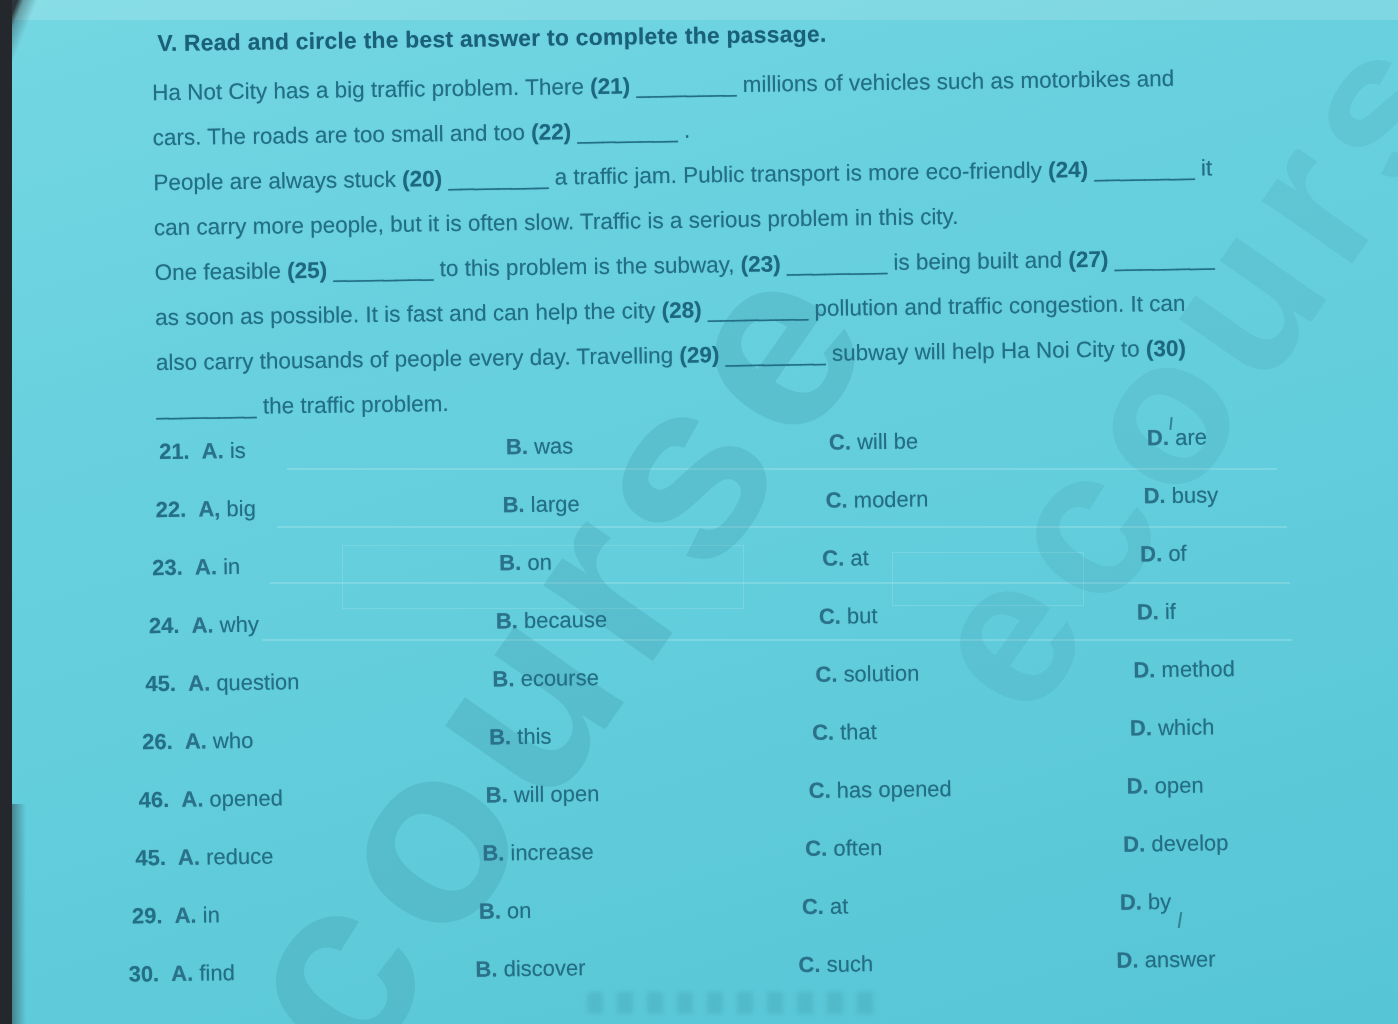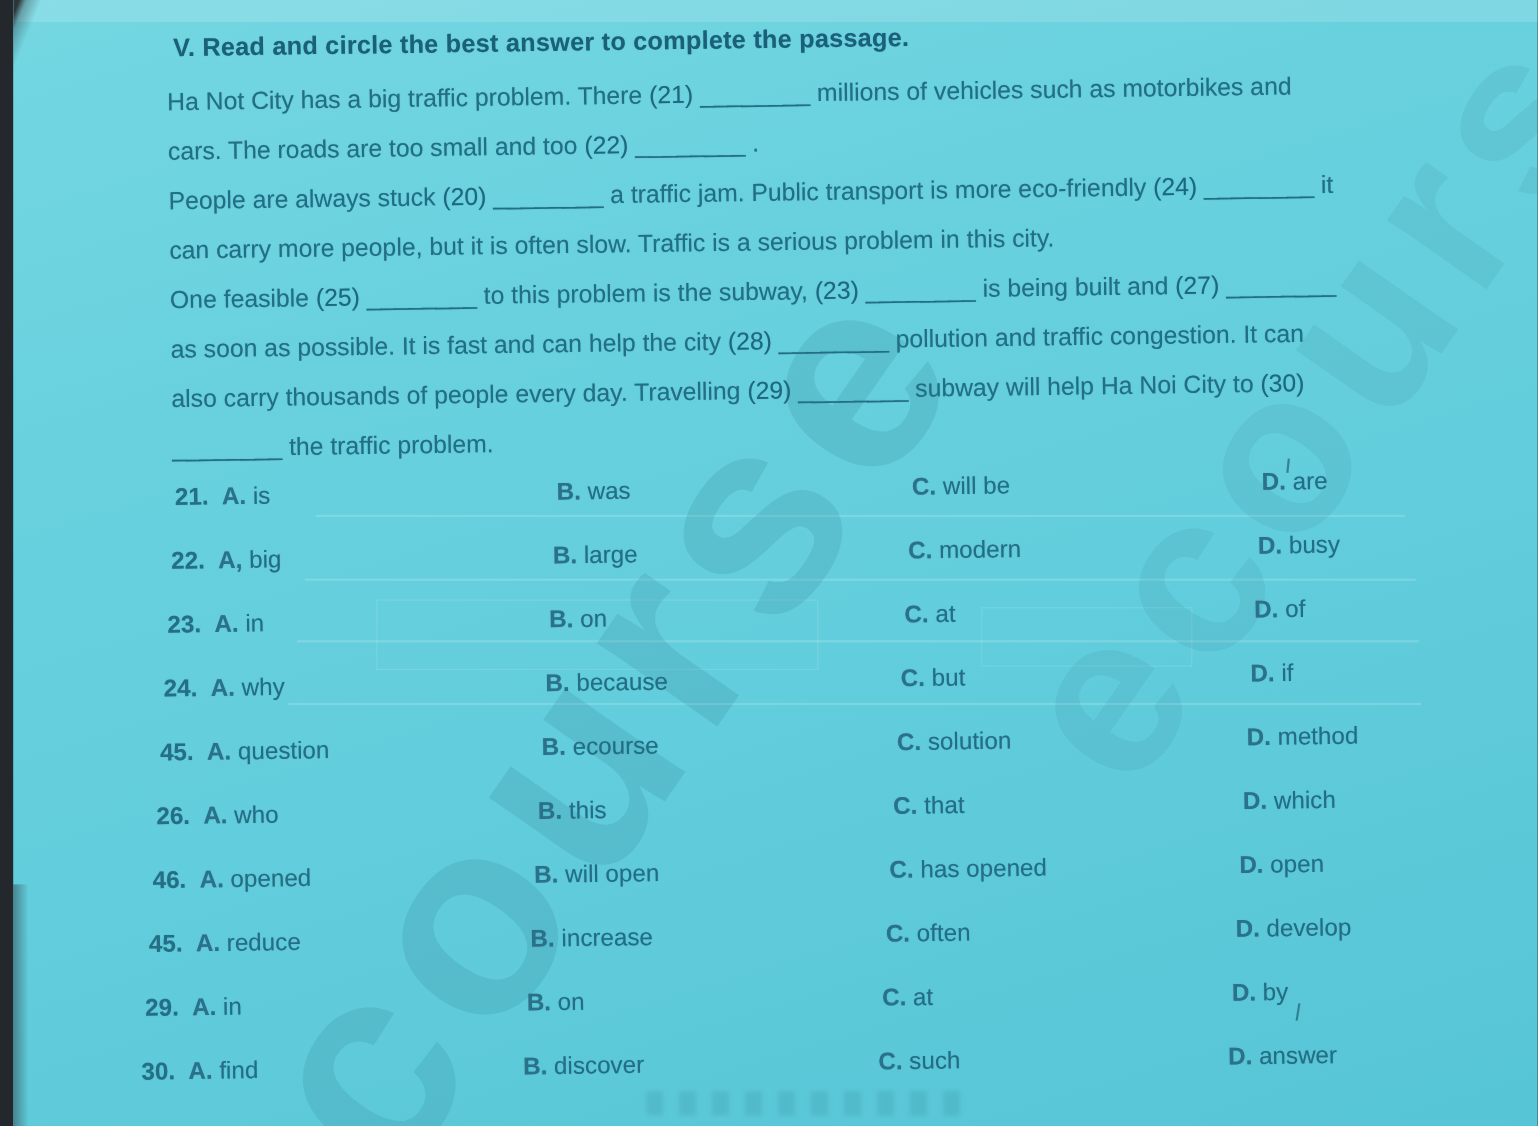--- a/index.html
+++ b/index.html
@@ -54,21 +54,21 @@
     position:absolute;left:0;top:0;width:1398px;z-index:2;
     transform:rotate(-0.8deg);transform-origin:150px 90px;
     color:#226e85;
     text-shadow:0 0 1px rgba(24,96,118,.38);
   }
   .heading{
     margin:30px 0 0 146px;font-size:23px;font-weight:700;color:#1a6079;
     letter-spacing:.2px;
   }
   .passage{margin:13px 0 0 140px;font-size:22.5px;line-height:45px;color:#226e85}
-  .passage b{font-weight:400;color:#1d6781}
+  .passage b{font-weight:700;color:#1d6781}
   .questions{margin:9px 0 0 108px;font-size:22px}
   .qrow{display:grid;grid-template-columns:347px 323px 318px auto;height:58px;align-items:start}
   .qnum{font-weight:700;color:#256f86;padding-right:6px}
   .olabel{font-weight:700;color:#2a7189}
   .otext{color:#246e85}
 </style>
 </head>
 <body>
 
 <div class="page">

